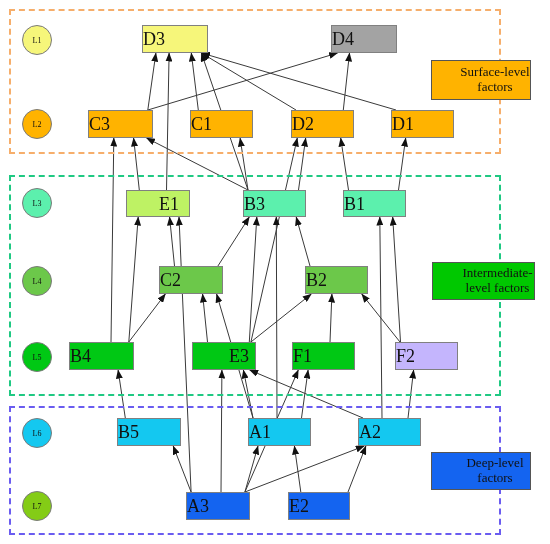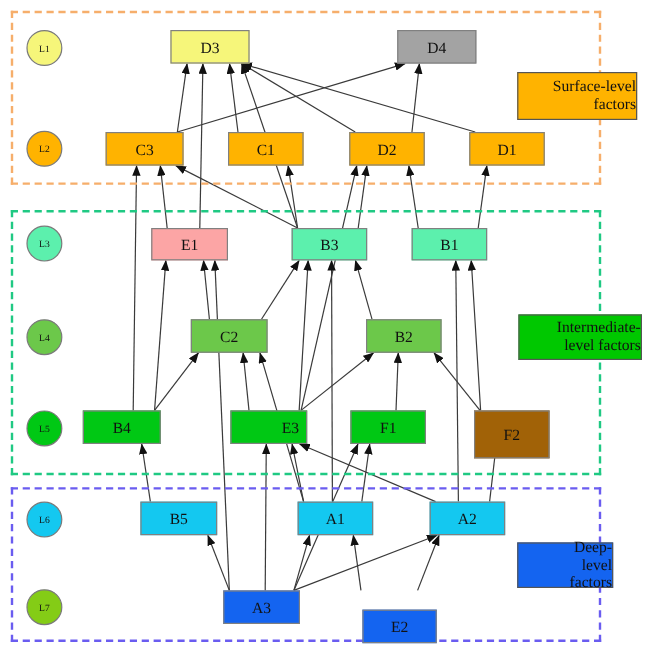--- a/index.html
+++ b/index.html
@@ -19,22 +19,22 @@
     left: 0; top: 0;
     width: 550px; height: 544px;
     pointer-events: none;
   }
   .node {
     position: absolute;
     box-sizing: border-box;
     border: 1px solid #808080;
     display: flex;
     align-items: center;
-    justify-content: center;
-    font-size: 13px;
+    justify-content: flex-start;
+    font-size: 18px;
     color: #111111;
     font-family: "Liberation Serif", serif;
     line-height: 1;
     z-index: 5;
   }
   .lvl-circle {
     position: absolute;
     box-sizing: border-box;
     border: 1px solid #7a7a7a;
     border-radius: 50%;
@@ -46,21 +46,21 @@
     font-family: "Liberation Serif", serif;
     z-index: 5;
   }
   .legend-box {
     position: absolute;
     box-sizing: border-box;
     border: 1px solid #555555;
     display: flex;
     align-items: center;
     justify-content: center;
-    text-align: right;
+    text-align: center;
     font-size: 13px;
     color: #111111;
     font-family: "Liberation Serif", serif;
     line-height: 1.15;
     z-index: 6;
     padding-left: 28px;
   }
   .region {
     position: absolute;
     box-sizing: border-box;
@@ -170,21 +170,21 @@
       </div>
       <div class="node" style="left: 190px; top: 110px; width: 63px; height: 28px; background: rgb(255, 179, 0);">
         <span>C1</span>
       </div>
       <div class="node" style="left: 291px; top: 110px; width: 63px; height: 28px; background: rgb(255, 179, 0);">
         <span>D2</span>
       </div>
       <div class="node" style="left: 391px; top: 110px; width: 63px; height: 28px; background: rgb(255, 179, 0);">
         <span>D1</span>
       </div>
-      <div class="node" style="left: 126px; top: 190px; width: 64px; height: 27px; background: #fca5a5;">
+      <div class="node" style="left: 126px; top: 190px; width: 64px; height: 27px; background: #bef264; padding-left: 32px;">
         <span>E1</span>
       </div>
       <div class="node" style="left: 243px; top: 190px; width: 63px; height: 27px; background: rgb(92, 240, 173);">
         <span>B3</span>
       </div>
       <div class="node" style="left: 343px; top: 190px; width: 63px; height: 27px; background: rgb(92, 240, 173);">
         <span>B1</span>
       </div>
       <div class="node" style="left: 159px; top: 266px; width: 64px; height: 28px; background: rgb(108, 200, 74);">
         <span>C2</span>
@@ -194,45 +194,45 @@
       </div>
       <div class="node" style="left: 69px; top: 342px; width: 65px; height: 28px; background: rgb(0, 200, 20);">
         <span>B4</span>
       </div>
       <div class="node" style="left: 192px; top: 342px; width: 64px; height: 28px; background: rgb(0, 200, 20); padding-left: 36px;">
         <span>E3</span>
       </div>
       <div class="node" style="left: 292px; top: 342px; width: 63px; height: 28px; background: rgb(0, 200, 20);">
         <span>F1</span>
       </div>
-      <div class="node" style="left: 395px; top: 342px; width: 63px; height: 40px; background: #a16207;">
+      <div class="node" style="left: 395px; top: 342px; width: 63px; height: 28px; background: #c4b5fd;">
         <span>F2</span>
       </div>
       <div class="node" style="left: 117px; top: 418px; width: 64px; height: 28px; background: rgb(20, 200, 240);">
         <span>B5</span>
       </div>
       <div class="node" style="left: 248px; top: 418px; width: 63px; height: 28px; background: rgb(20, 200, 240);">
         <span>A1</span>
       </div>
       <div class="node" style="left: 358px; top: 418px; width: 63px; height: 28px; background: rgb(20, 200, 240);">
         <span>A2</span>
       </div>
       <div class="node" style="left: 186px; top: 492px; width: 64px; height: 28px; background: rgb(20, 100, 240);">
         <span>A3</span>
       </div>
-      <div class="node" style="left: 302px; top: 492px; width: 62px; height: 28px; background: rgb(20, 100, 240); margin-top: 16px;">
+      <div class="node" style="left: 288px; top: 492px; width: 62px; height: 28px; background: rgb(20, 100, 240);">
         <span>E2</span>
       </div>
     </div>
 
   <div id="legends">
       <div class="legend-box" style="left: 431px; top: 60px; width: 100px; height: 40px; background: rgb(255, 179, 0);">
         <span>Surface-level factors</span>
       </div>
       <div class="legend-box" style="left: 432px; top: 262px; width: 103px; height: 38px; background: rgb(0, 200, 0);">
         <span>Intermediate-level factors</span>
       </div>
-      <div class="legend-box" style="left: 431px; top: 452px; width: 80px; height: 38px; background: rgb(20, 100, 240);">
+      <div class="legend-box" style="left: 431px; top: 452px; width: 100px; height: 38px; background: rgb(20, 100, 240);">
         <span>Deep-level factors</span>
       </div>
     </div>
 
 </div>
 
 </body></html>

